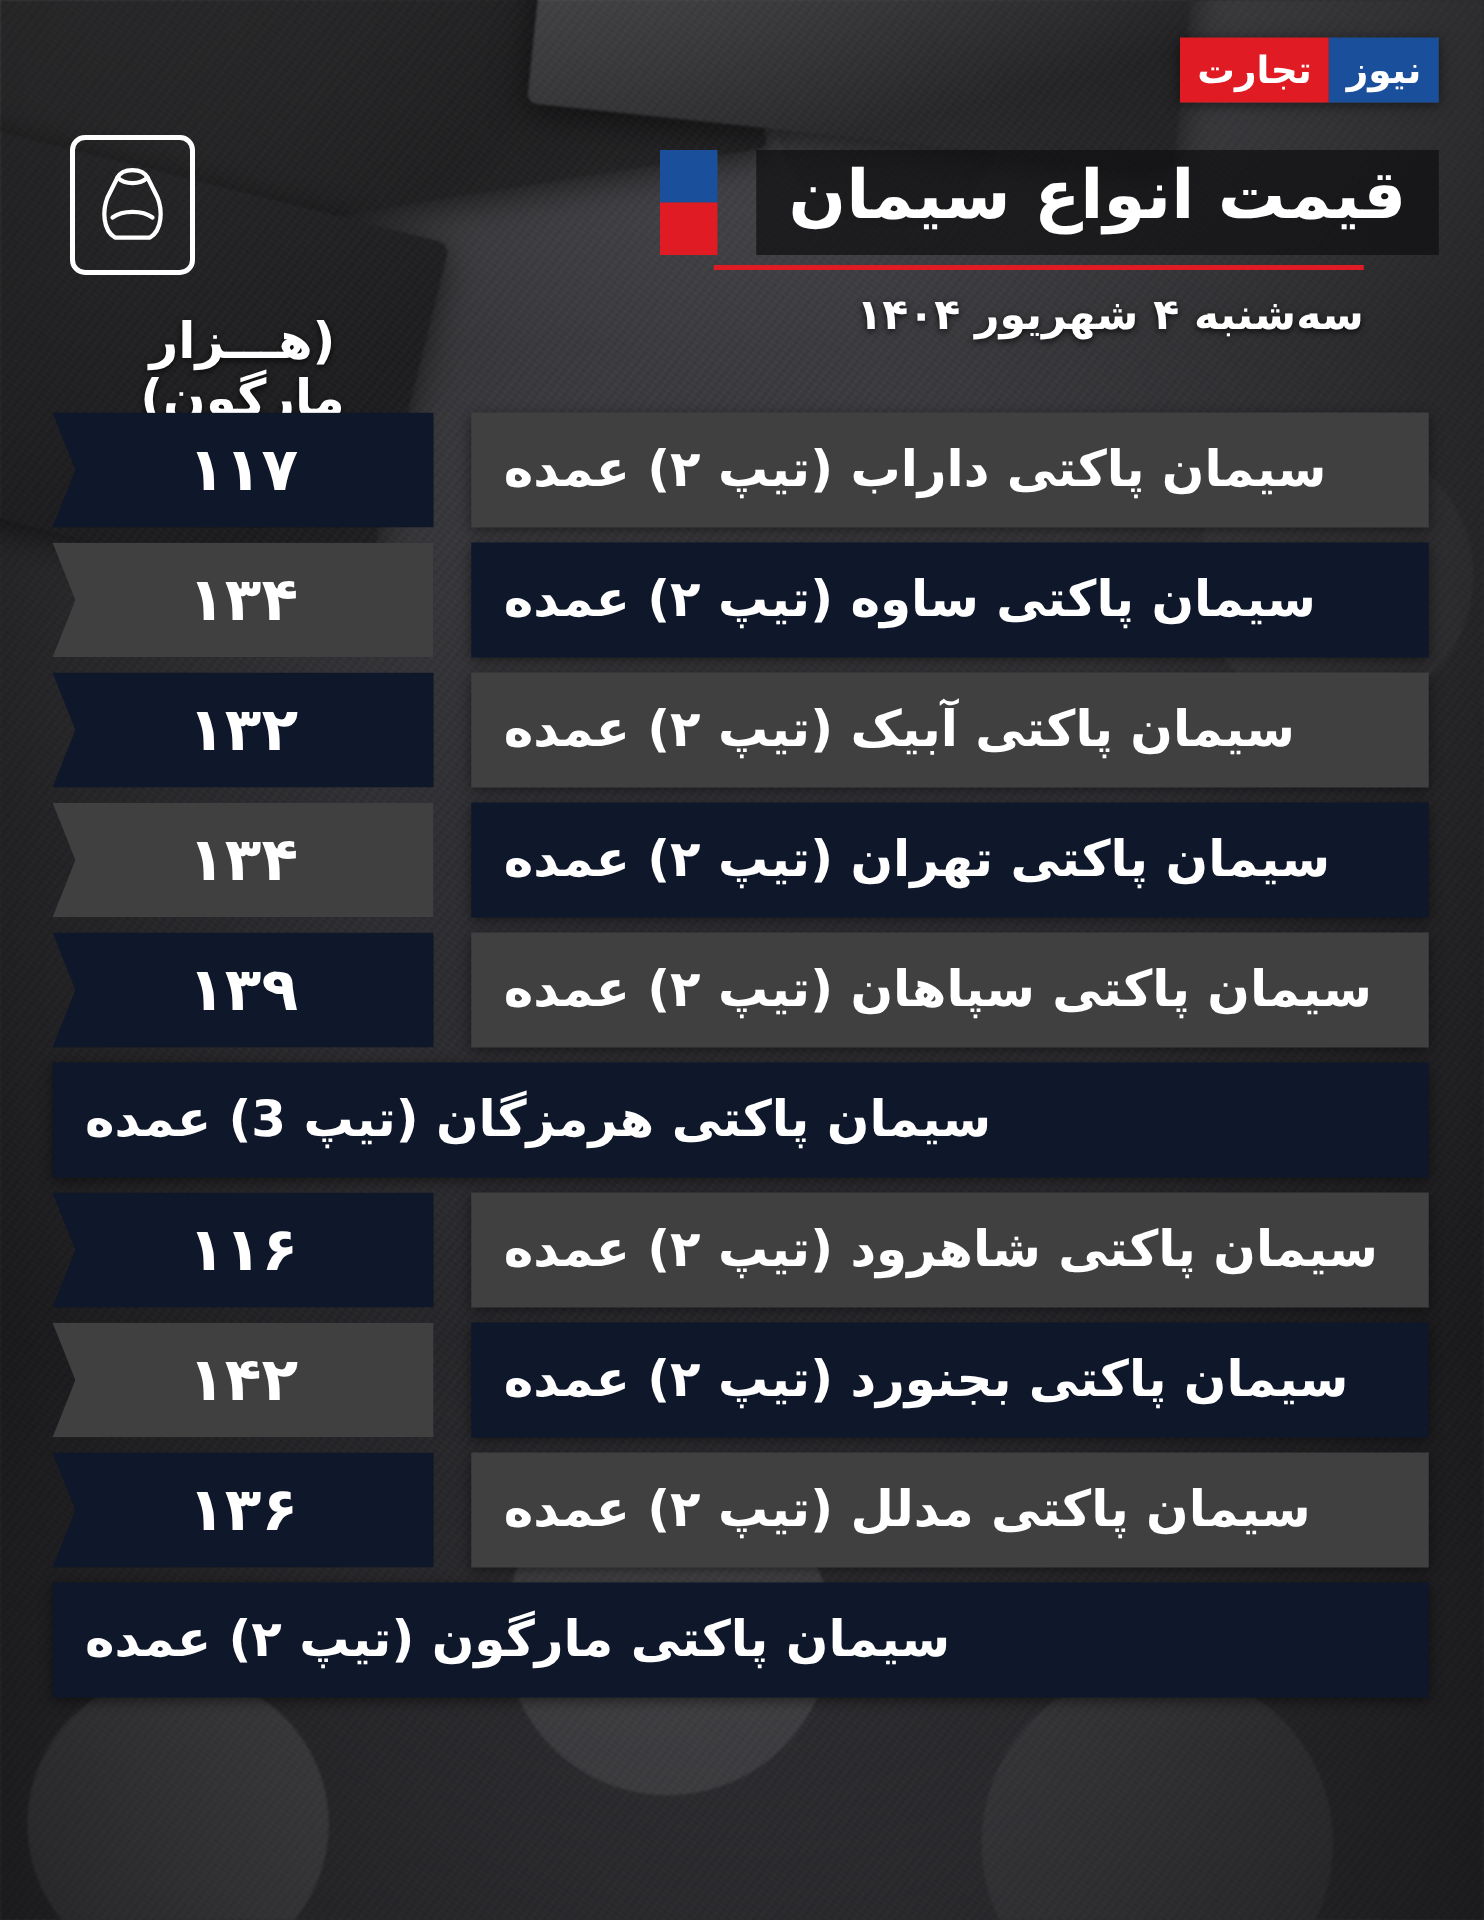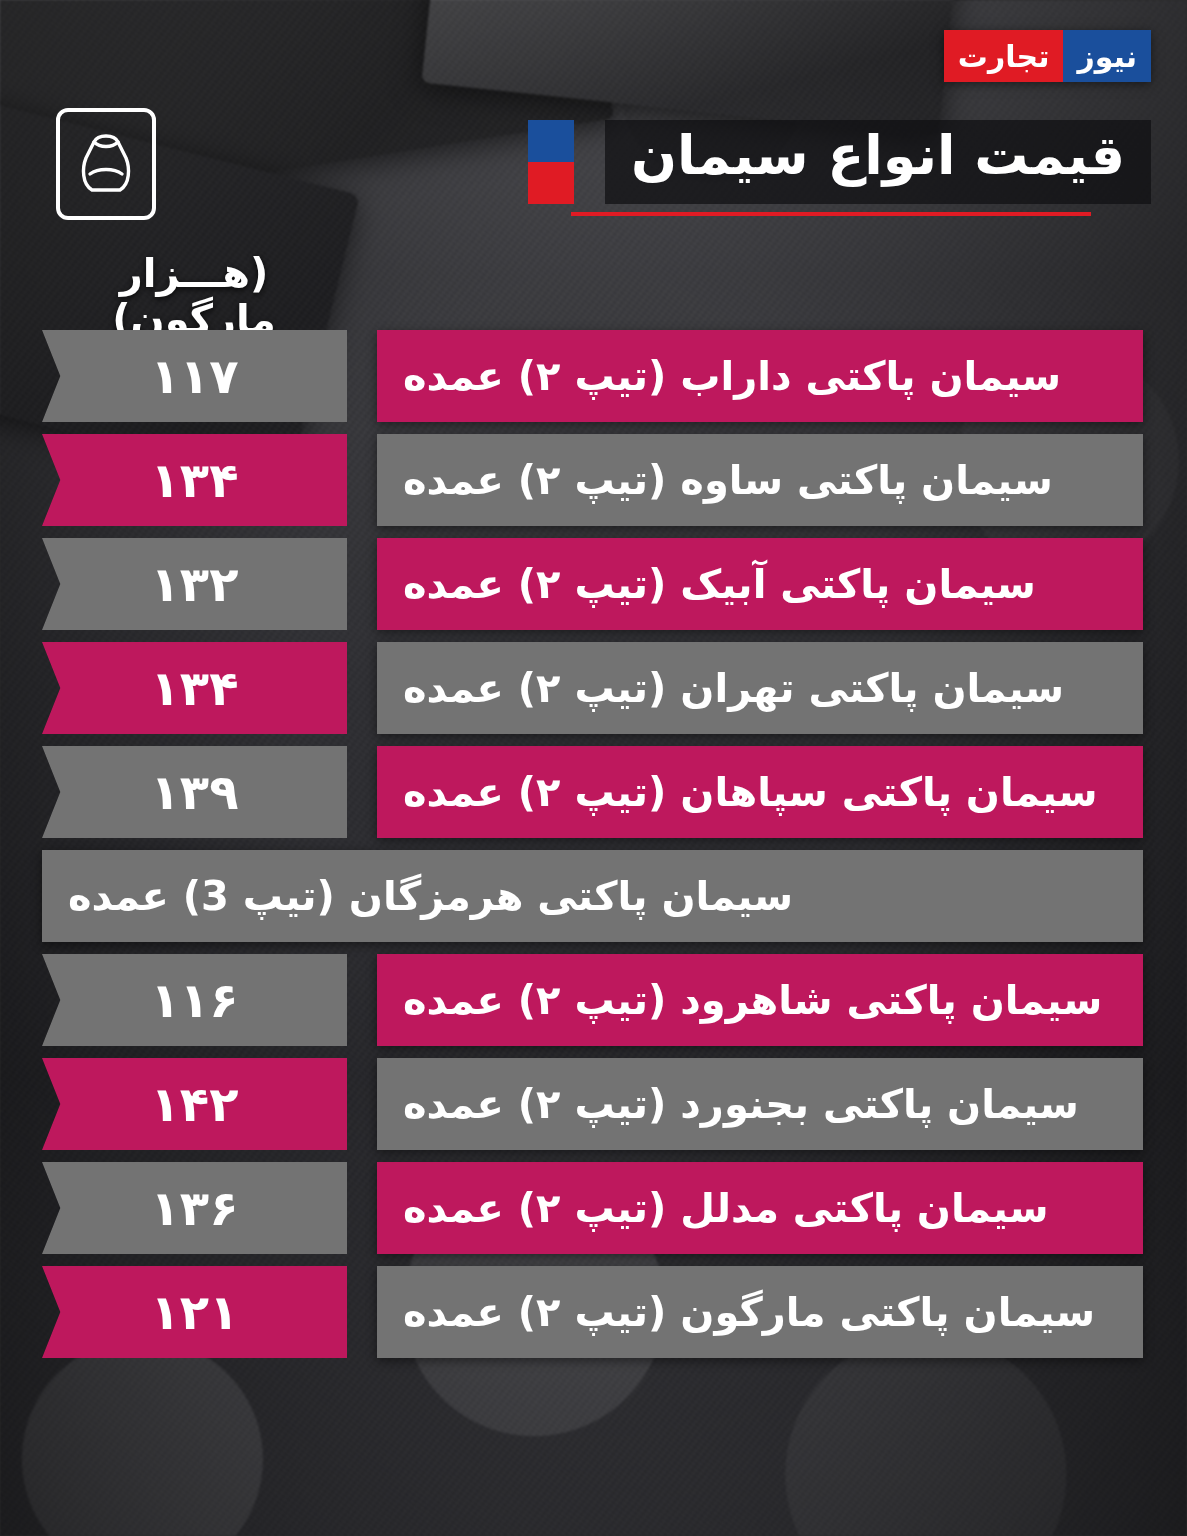--- a/index.html
+++ b/index.html
@@ -126,22 +126,22 @@
     white-space:nowrap;
     box-shadow:0 3px 10px rgba(0,0,0,.45);
   }
   .row .value {
     flex:0 0 305px;
     display:flex; align-items:center; justify-content:center;
     color:#fff; font-size:48px; font-weight:bold;
     clip-path:polygon(0 0, 100% 0, 100% 100%, 0 100%, 6% 50%);
     box-shadow:0 3px 10px rgba(0,0,0,.45);
   }
-  .bg-blue { background:#be185d; }
-  .bg-red  { background:#737373; }
+  .bg-blue { background:#404040; }
+  .bg-red  { background:#0f172a; }
 </style>
 </head>
 <body>
 
 <div class="bg">
   <div class="bg-rock rock1"></div>
   <div class="bg-rock rock2"></div>
   <div class="bg-rock rock3"></div>
   <div class="bg-noise"></div>
   <div class="bg-vignette"></div>
@@ -156,20 +156,21 @@
 
   <div class="title-wrap">
     <div class="title-row">
       <div class="title-text">قیمت انواع سیمان</div>
       <div class="title-bars">
         <div class="b1"></div>
         <div class="b2"></div>
       </div>
     </div>
     <div class="title-underline"></div>
+    <div class="subtitle">سه‌شنبه ۴ شهریور ۱۴۰۴</div>
   </div>
 
   <div class="bag-icon">
     <svg viewBox="0 0 64 72" fill="none" stroke="#ffffff" stroke-width="3.4" stroke-linejoin="round" stroke-linecap="round">
       <path d="M20 14 C24 6, 40 6, 44 14 L52 30 C56 40, 56 56, 46 62 L18 62 C8 56, 8 40, 12 30 Z"></path>
       <path d="M20 14 C26 20, 38 20, 44 14"></path>
       <path d="M16 46 C24 40, 40 40, 48 46"></path>
     </svg>
   </div>
 
@@ -216,17 +217,16 @@
       <div class="value bg-blue">۱۴۲</div>
     </div>
 
     <div class="row">
       <div class="name bg-blue">سیمان پاکتی مدلل (تیپ ۲) عمده</div>
       <div class="value bg-red">۱۳۶</div>
     </div>
 
     <div class="row">
       <div class="name bg-red">سیمان پاکتی مارگون (تیپ ۲) عمده</div>
-      <div class="value bg-blue">۱۲۱</div>
     </div>
 
   </div>
 </div>
 
 </body></html>

